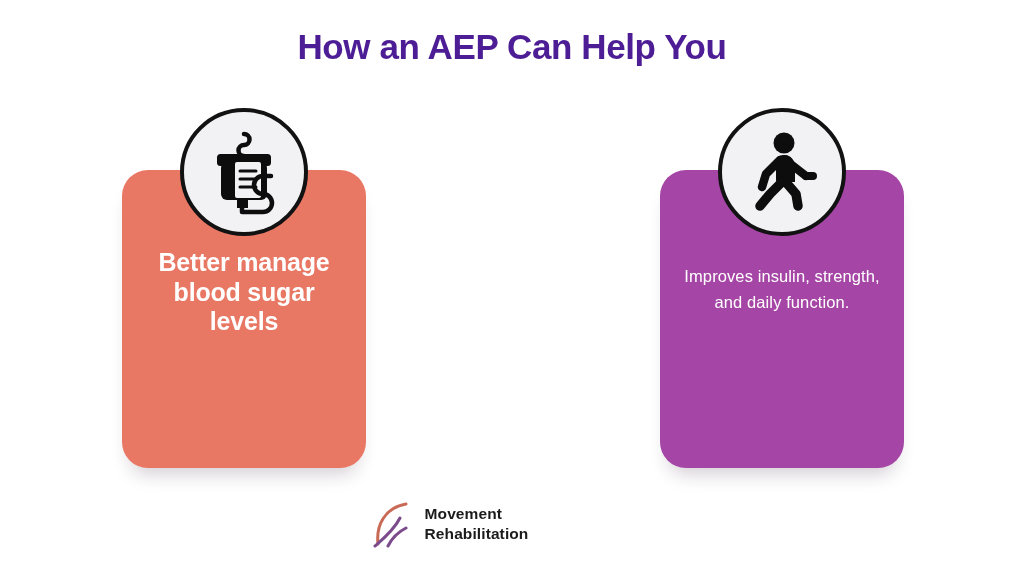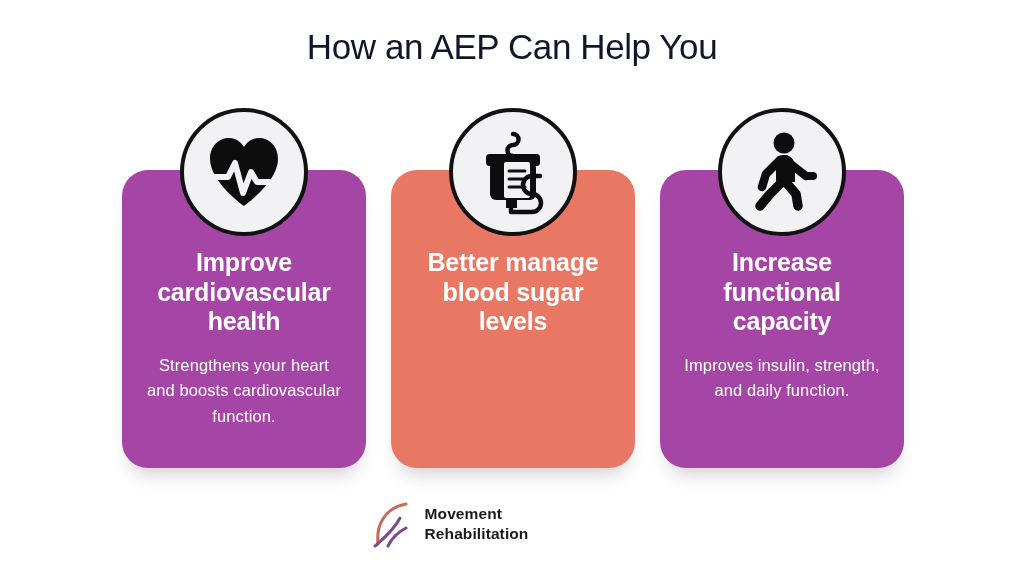--- a/index.html
+++ b/index.html
@@ -23,23 +23,23 @@
   }
 
   
   .page-title {
     position: absolute;
     top: 26px;
     left: 0;
     width: 1024px;
     text-align: center;
     font-size: 35px;
-    font-weight: 400;
+    font-weight: 700;
     letter-spacing: -0.4px;
-    color: #0f172a;
+    color: #4c1d95;
     line-height: 1.2;
   }
 
   
   .cards {
     position: absolute;
     top: 170px;
     left: 122px;
     width: 782px;
     height: 300px;
@@ -118,30 +118,20 @@
 </style>
 </head>
 <body style="background: rgb(255, 255, 255);">
 
 <div class="slide">
 
   <div class="page-title">How an AEP Can Help You</div>
 
   <div class="cards">
 
-    <div class="card" id="card-0" style="background: rgb(165, 69, 165);">
-      <div class="icon-badge">
-        <svg width="84" height="84" viewBox="0 0 84 84" aria-hidden="true">
-          <path d="M42 76 C42 76 8 52 8 29 C8 16 17 8 27 8 C34 8 39 12 42 17 C45 12 50 8 57 8 C67 8 76 16 76 29 C76 52 42 76 42 76 Z" fill="#0d0d0d"></path>
-          <path d="M6 47 L26 47 L33 33 L41 63 L49 42 L55 52 L78 52" fill="none" stroke="#f2f1f4" stroke-width="6" stroke-linecap="round" stroke-linejoin="round"></path>
-        </svg>
-      </div>
-      <div class="card-title">Improve cardiovascular health</div>
-      <div class="card-desc">Strengthens your heart and boosts cardiovascular function.</div>
-    </div>
 
     <div class="card" id="card-1" style="background: rgb(232, 119, 100);">
       <div class="icon-badge">
         <svg width="86" height="86" viewBox="0 0 86 86" aria-hidden="true">
           <g fill="none" stroke="#0d0d0d" stroke-width="4.5" stroke-linecap="round" stroke-linejoin="round">
             <path d="M43 5 a5.5 5.5 0 0 1 0 11 a5.5 5.5 0 0 0 0 11"></path>
           </g>
           <rect x="16" y="25" width="54" height="12" rx="3.5" fill="#0d0d0d"></rect>
           <rect x="20" y="33" width="46" height="38" rx="6" fill="#0d0d0d"></rect>
           <rect x="34" y="33" width="26" height="36" rx="2" fill="#f2f1f4"></rect>
@@ -163,21 +153,20 @@
           <circle cx="44" cy="13" r="10.5" fill="#0d0d0d"></circle>
           <path d="M44 25 C51 25 55 30 55 37 L55 52 L47 52 L47 40 Z" fill="#0d0d0d"></path>
           <rect x="36" y="25" width="16" height="32" rx="7" fill="#0d0d0d"></rect>
           <path d="M48 32 L66 46" stroke="#0d0d0d" stroke-width="8.5" stroke-linecap="round" fill="none"></path>
           <path d="M66 46 L73 46" stroke="#0d0d0d" stroke-width="8" stroke-linecap="round" fill="none"></path>
           <path d="M40 30 L26 44 L22 57" stroke="#0d0d0d" stroke-width="8.5" stroke-linecap="round" stroke-linejoin="round" fill="none"></path>
           <path d="M44 50 L56 64 L58 76" stroke="#0d0d0d" stroke-width="9.5" stroke-linecap="round" stroke-linejoin="round" fill="none"></path>
           <path d="M42 52 L30 64 L20 76" stroke="#0d0d0d" stroke-width="9.5" stroke-linecap="round" stroke-linejoin="round" fill="none"></path>
         </svg>
       </div>
-      <div class="card-title">Increase functional capacity</div>
       <div class="card-desc">Improves insulin, strength, and daily function.</div>
     </div>
 
   </div>
 
   <div class="footer-logo">
     <svg class="logo-mark" viewBox="0 0 42 48" aria-hidden="true">
       <path d="M6 44 C4 26 12 8 34 4" fill="none" stroke="#c96a57" stroke-width="3" stroke-linecap="round"></path>
       <path d="M3 46 C10 40 22 30 28 18" fill="none" stroke="#7c4b8c" stroke-width="3" stroke-linecap="round"></path>
       <path d="M16 46 C20 38 26 32 34 28" fill="none" stroke="#7c4b8c" stroke-width="3" stroke-linecap="round"></path>

